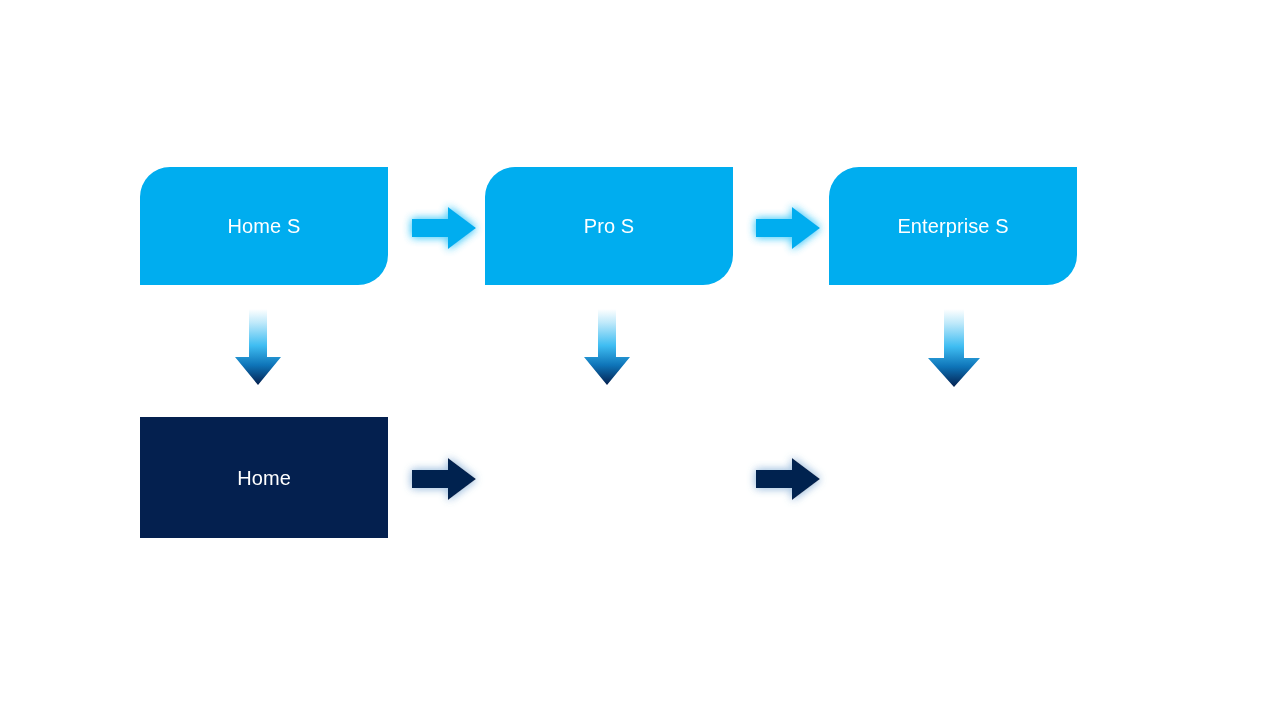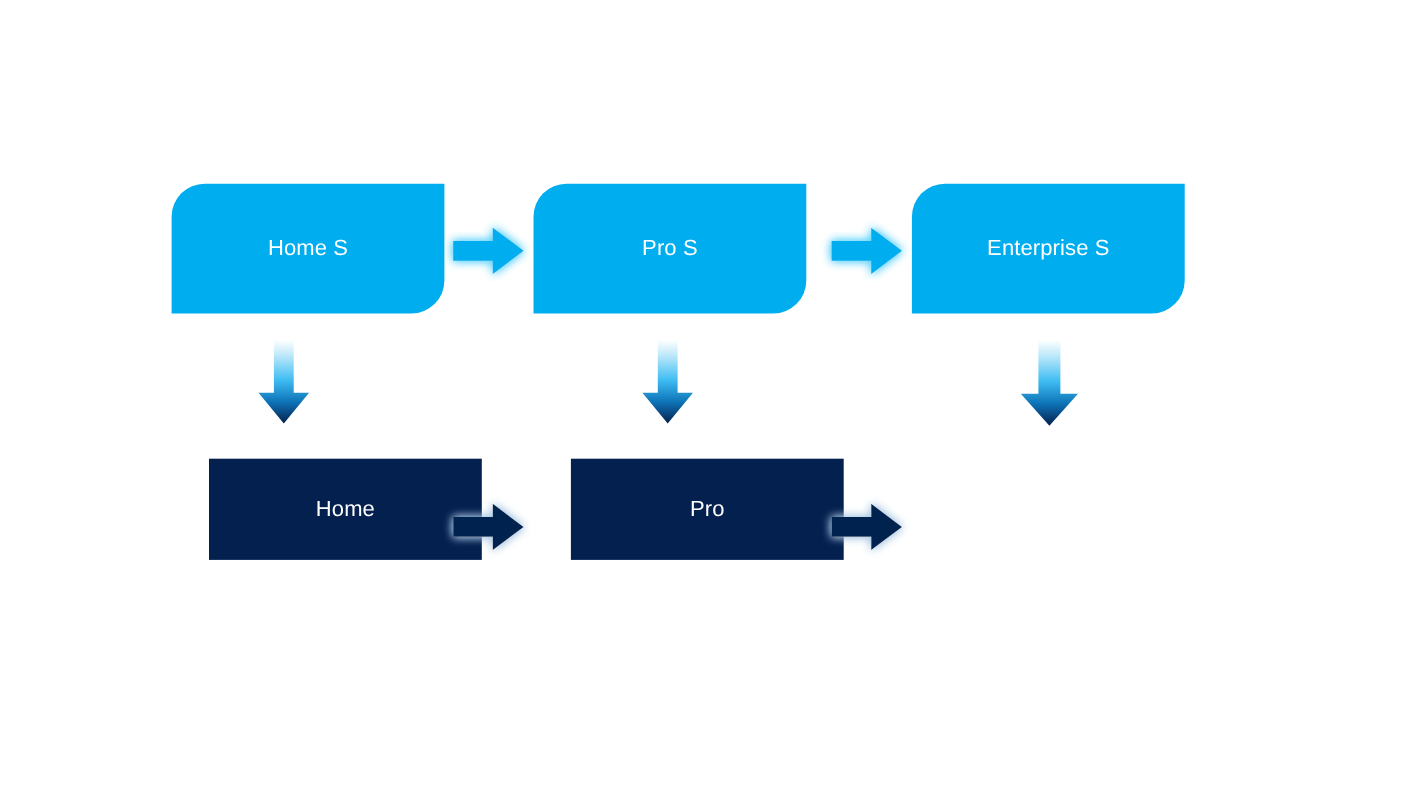--- a/index.html
+++ b/index.html
@@ -56,25 +56,25 @@
   .arrow {
     position: absolute;
     pointer-events: none;
   }
   .arrow svg {
     display: block;
     overflow: visible;
   }
 
   
-  .col1 { left: 156px; }
+  .col1 { left: 140px; }
   .col2 { left: 485px; }
   .col3 { left: 829px; }
   .row-top    { top: 167px; height: 118px; }
-  .row-bottom { top: 417px; height: 92px; margin-left: 34px; }
+  .row-bottom { top: 417px; height: 121px; }
   .w-node { width: 248px; }
 
   .h-arrow-1 { left: 406px; }
   .h-arrow-2 { left: 750px; }
   .h-arrow-top    { top: 200px; }
   .h-arrow-bottom { top: 451px; }
 
   .v-arrow-1 { left: 228px; }
   .v-arrow-2 { left: 577px; }
   .v-arrow-3 { left: 921px; }
@@ -175,23 +175,20 @@
         </linearGradient>
       </defs>
       <polygon points="23,4 43,4 43,53 59,53 33,82 7,53 23,53" fill="url(#vgrad3)"></polygon>
     </svg>
   </div>
 
   <div class="node bottom col1 row-bottom w-node">
     <span class="node-label">Home</span>
   </div>
 
-  <div class="node bottom col2 row-bottom w-node">
-    <span class="node-label">Pro</span>
-  </div>
 
 
   <div class="arrow h-arrow-1 h-arrow-bottom">
     <svg width="76" height="56" viewBox="0 0 76 56">
       <defs>
         <filter id="glowDark1" x="-60%" y="-60%" width="220%" height="220%">
           <feGaussianBlur stdDeviation="4.5" result="b"></feGaussianBlur>
           <feFlood flood-color="#A9C6E2" flood-opacity="0.9" result="c"></feFlood>
           <feComposite in="c" in2="b" operator="in" result="g"></feComposite>
           <feMerge>

